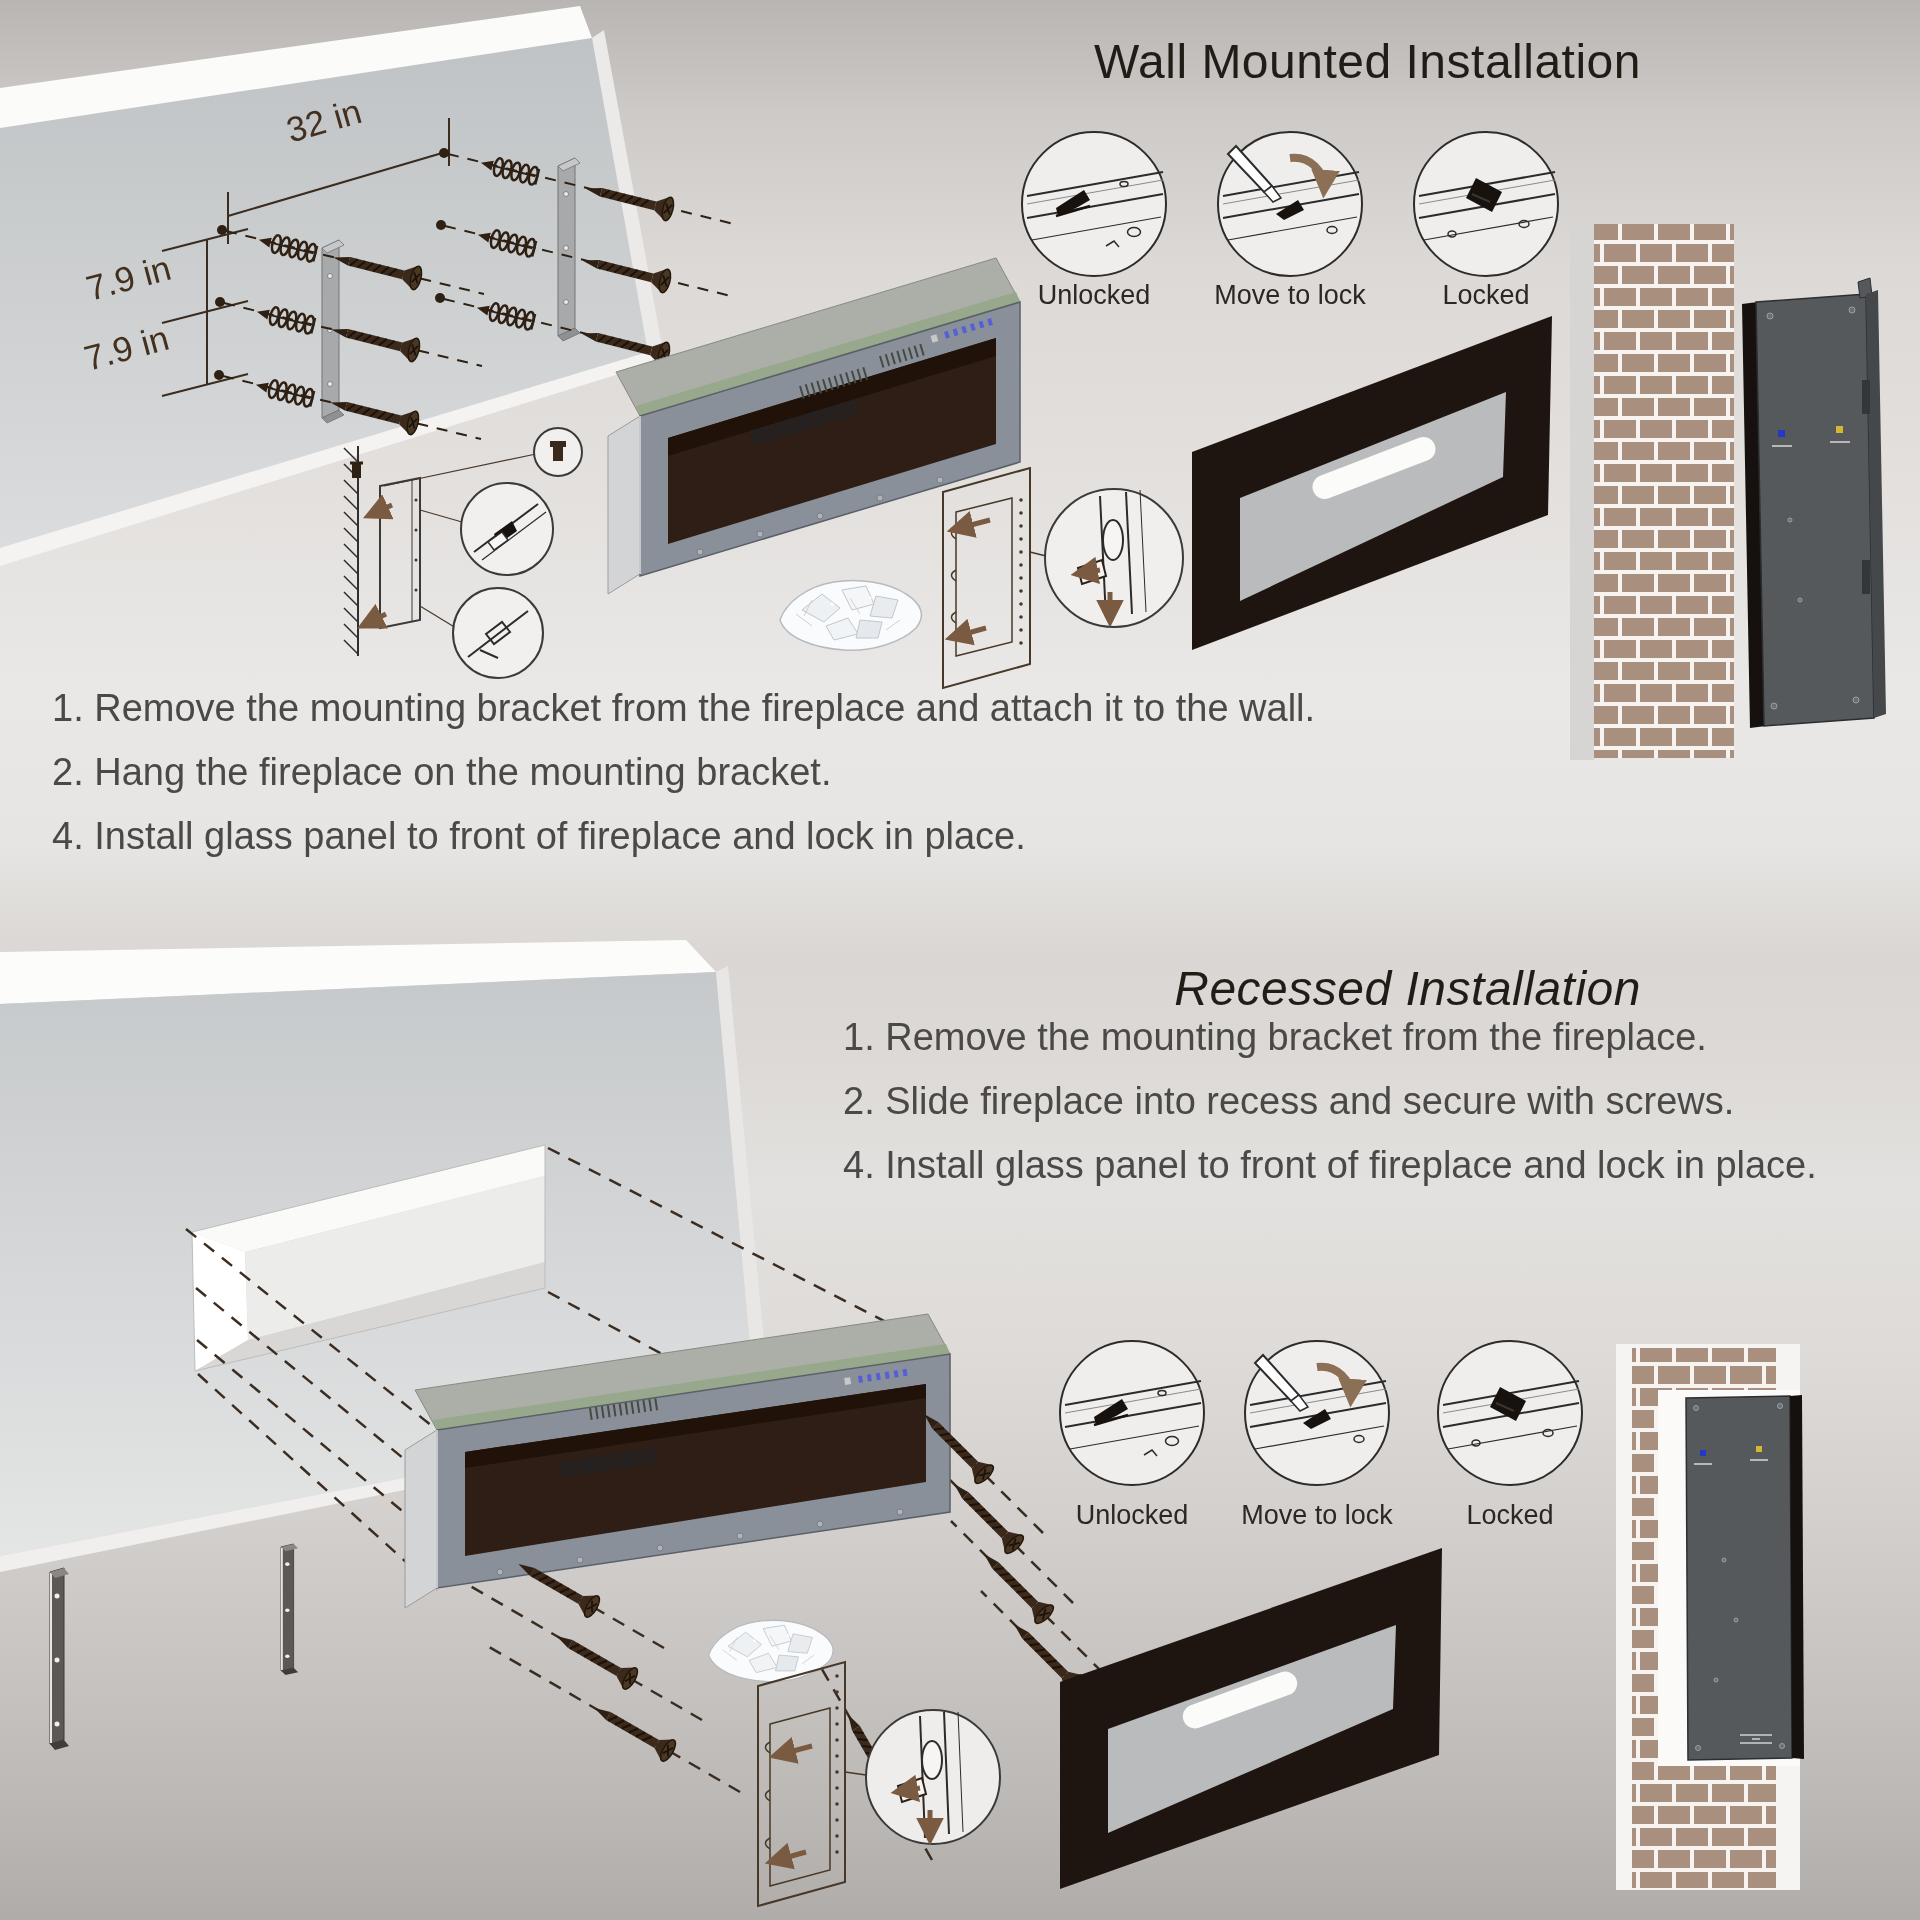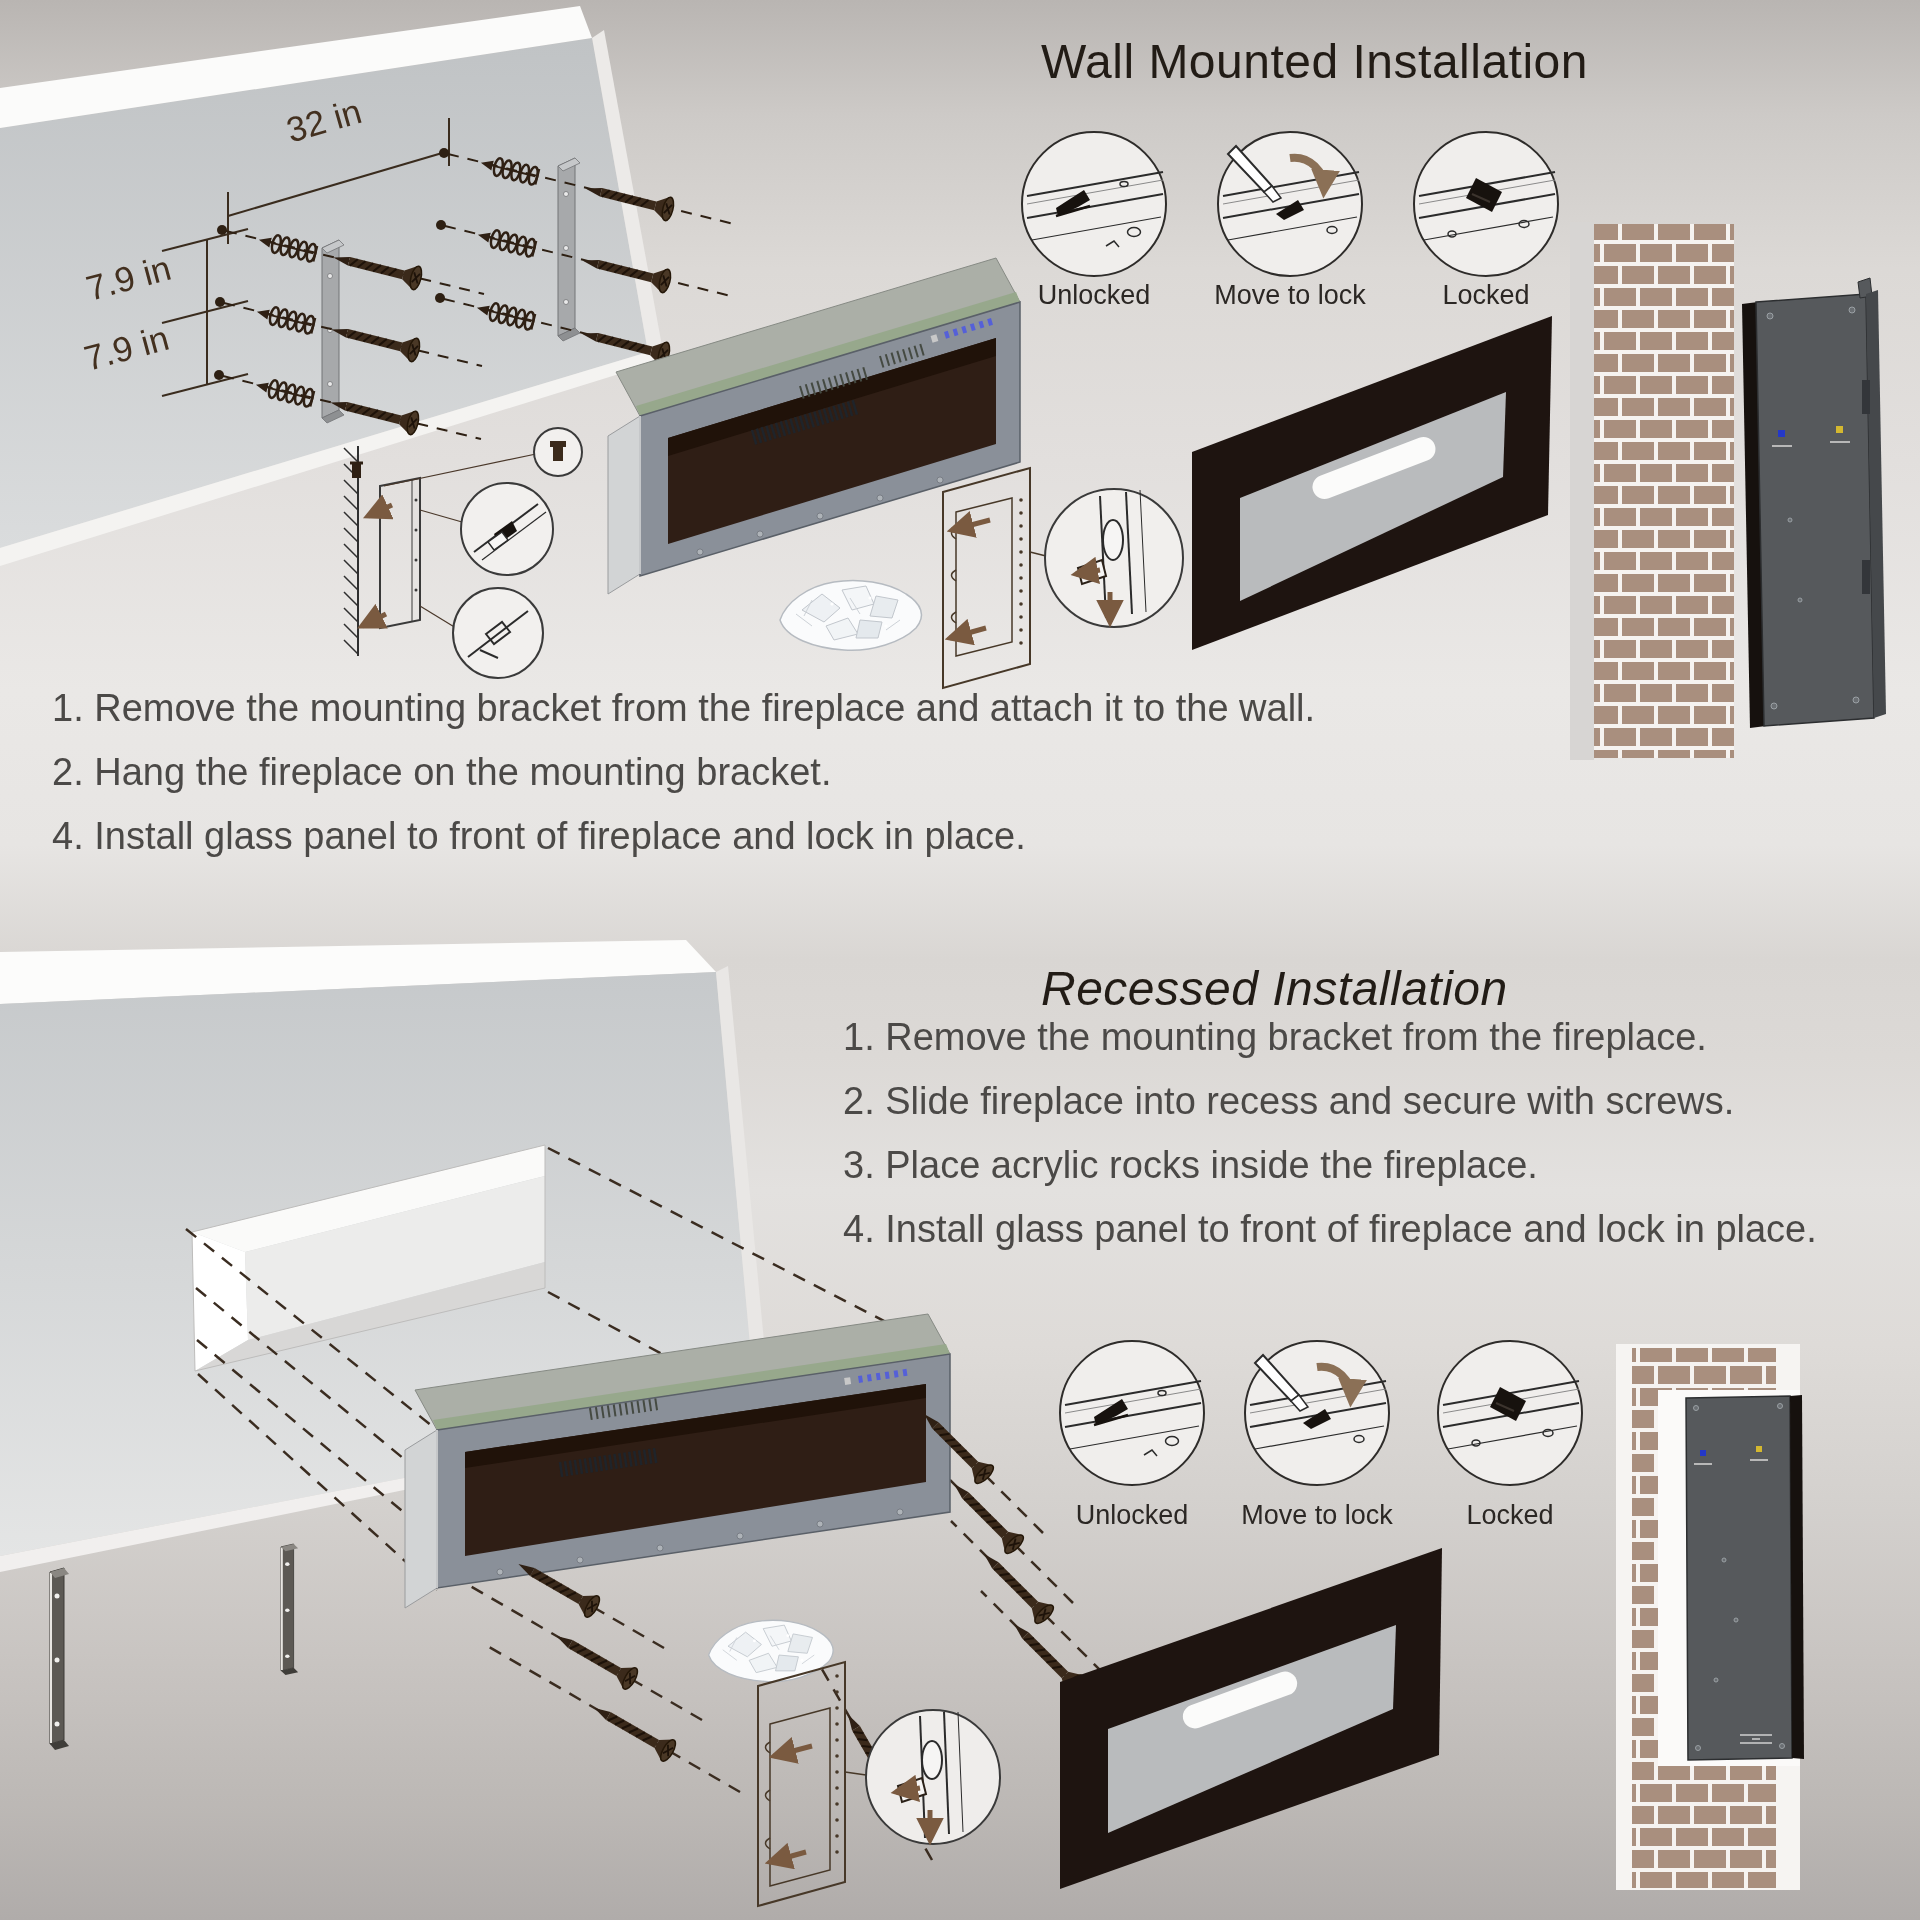--- a/index.html
+++ b/index.html
@@ -6,21 +6,21 @@
   #stage{
     position:relative;width:1920px;height:1920px;overflow:hidden;
     font-family:"Liberation Sans", sans-serif;
     background:linear-gradient(180deg,
       #b9b5b2 0%, #cdcac7 6%, #dcd9d6 14%, #e2dfdd 24%, #eae8e6 36%,
       #e7e5e3 44%, #d9d6d3 50%, #dcd9d6 55%, #e3e1df 62%, #dedbd8 70%,
       #d4d1ce 78%, #c9c5c2 86%, #bcb8b5 94%, #b0acaa 100%);
   }
   #art{position:absolute;left:0;top:0;width:1920px;height:1920px;}
   .t{position:absolute;white-space:nowrap;color:#4b4947;}
-  .title{font-size:48px;color:#221c16;width:600px;text-align:left;letter-spacing:0.5px;}
+  .title{font-size:48px;color:#221c16;width:600px;text-align:right;letter-spacing:0.5px;}
   .dim{font-size:35px;color:#43301f;transform-origin:left top;}
   .locklab{font-size:27px;color:#2b2724;width:240px;text-align:center;}
   .steps{font-size:38px;line-height:64px;}
   .steps div{height:64px;}
 </style>
 </head>
 <body>
 
 <div id="stage">
 
@@ -554,21 +554,20 @@
   <div>1. Remove the mounting bracket from the fireplace and attach it to the wall.</div>
   <div>2. Hang the fireplace on the mounting bracket.</div>
   <div>4. Install glass panel to front of fireplace and lock in place.</div>
 </div>
 
 <div class="t title" style="left:1041px;top:961px;font-style:italic;">Recessed Installation</div>
 
 <div class="t steps" style="left:843px;top:1004px;line-height:66px;">
   <div>1. Remove the mounting bracket from the fireplace.</div>
   <div>2. Slide fireplace into recess and secure with screws.</div>
-  <div>3. Place acrylic rocks inside the fireplace.</div>
   <div>4. Install glass panel to front of fireplace and lock in place.</div>
 </div>
 
 <div class="t locklab" style="left:1012px;top:1500px;">Unlocked</div>
 <div class="t locklab" style="left:1197px;top:1500px;">Move to lock</div>
 <div class="t locklab" style="left:1390px;top:1500px;">Locked</div>
 
 </div>
 
 </body></html>

